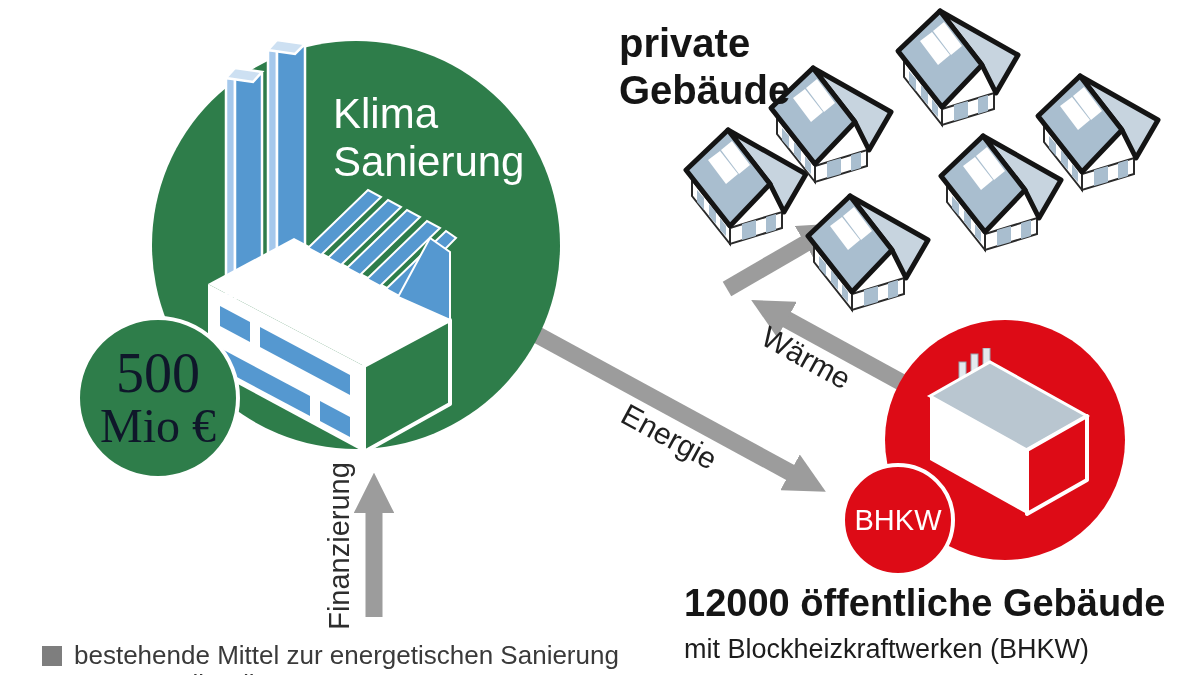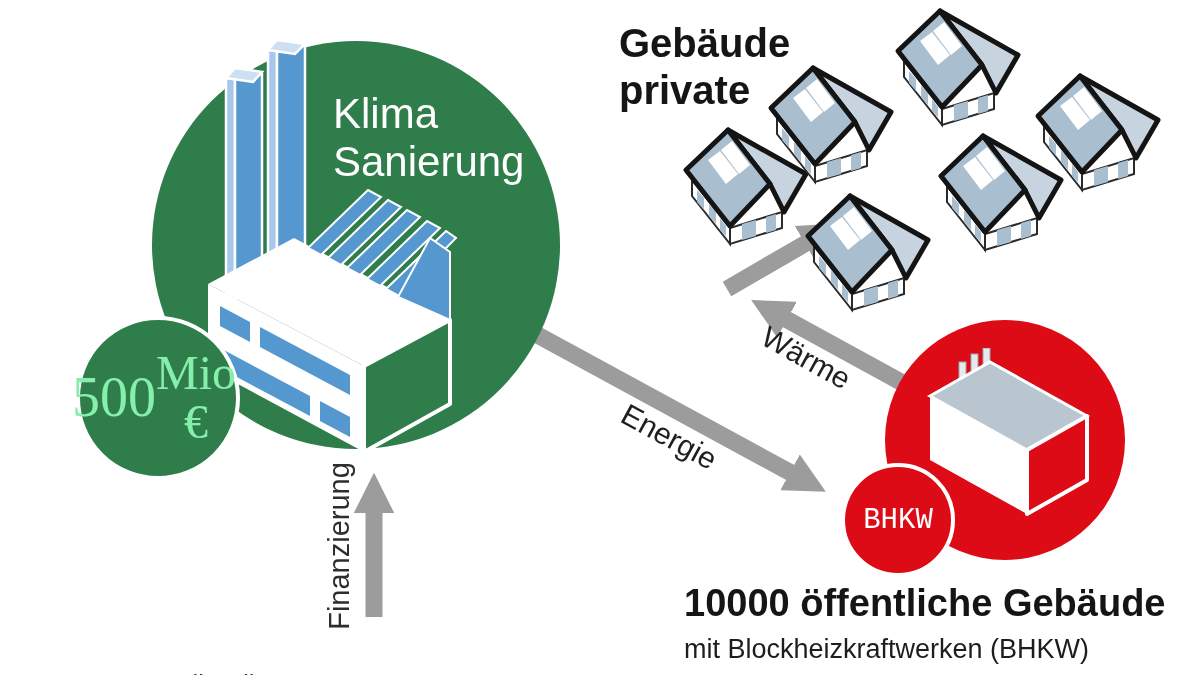--- a/index.html
+++ b/index.html
@@ -6,29 +6,29 @@
   #canvas{
     position:relative;width:1200px;height:675px;overflow:hidden;background:#fff;
     font-family:"Liberation Sans",sans-serif;
   }
   .abs{position:absolute;}
   
   .circle{position:absolute;border-radius:50%;}
   #big-green-circle{left:152px;top:41px;width:408px;height:408px;background:var(--green);z-index:2;}
   #small-green-circle{left:76px;top:316px;width:164px;height:164px;background:var(--green);
     border:4px solid #fff;box-sizing:border-box;z-index:4;
-    display:flex;flex-direction:row;align-items:center;justify-content:flex-end;
-    color:#86efac;font-family:"Liberation Serif",serif;text-align:center;line-height:1.02;}
+    display:flex;flex-direction:column;align-items:center;justify-content:center;
+    color:#0f172a;font-family:"Liberation Serif",serif;text-align:center;line-height:1.02;}
   #small-green-circle .l1{font-size:56px;}
   #small-green-circle .l2{font-size:48px;}
   #big-red-circle{left:885px;top:320px;width:240px;height:240px;background:var(--red);z-index:2;}
   #small-red-circle{left:841px;top:463px;width:114px;height:114px;background:var(--red);
     border:4px solid #fff;box-sizing:border-box;z-index:4;
     display:flex;align-items:center;justify-content:center;color:#fff;
-    font-family:Liberation Mono, monospace;font-size:29px;}
+    font-family:Liberation Sans, sans-serif;font-size:29px;}
   
   #klima-title{left:333px;top:90px;z-index:5;color:#fff;font-weight:normal;font-size:42px;line-height:1.14;}
   #private-title{left:619px;top:20px;z-index:5;color:#151515;font-weight:bold;font-size:40px;line-height:1.18;}
   #public-block{left:684px;top:584px;z-index:5;color:#151515;}
   #public-title{font-weight:bold;font-size:38px;line-height:1.0;}
   #public-desc{margin-top:10px;font-size:27px;line-height:1.26;color:#1d1d1d;}
   
   .flow-label{position:absolute;z-index:5;color:#1f1f1f;font-size:30px;white-space:nowrap;}
   #energy-label{left:669px;top:437px;transform:translate(-50%,-50%) rotate(28.5deg);}
   #heat-label{left:806px;top:358px;transform:translate(-50%,-50%) rotate(29deg);}
@@ -106,22 +106,22 @@
   <div id="small-green-circle" class="circle">
     <div class="l1">500</div>
     <div class="l2">Mio €</div>
   </div>
 
   <div id="financing-label" class="flow-label">Finanzierung</div>
   <div id="energy-label" class="flow-label">Energie</div>
   <div id="heat-label" class="flow-label">Wärme</div>
 
   <div id="private-title" class="abs">
+    <div>private</div>
     <div>Gebäude</div>
-    <div>private</div>
   </div>
   <div id="houses">
       <svg class="house" viewBox="0 0 136 126" style="left: 678px; top: 124px;">
 
     <g stroke="#2a2a2a" stroke-width="2">
       <polygon points="14,56 52,104 52,120 14,72" fill="#ffffff"></polygon>
       <polygon points="52,104 104,88 104,104 52,120" fill="#ffffff"></polygon>
     </g>
     <g fill="#a9becf">
       <polygon points="19,66 26,74 26,86 19,78"></polygon>
@@ -272,24 +272,28 @@
     </g>
     <polygon points="15,48 75,14 172,68 112,102" fill="#b9c6d0" stroke="#ffffff" stroke-width="3"></polygon>
     <polygon points="15,48 15,112 112,166 112,102" fill="#ffffff"></polygon>
     <polygon points="112,102 172,68 172,132 112,166" fill="#dd0b16" stroke="#ffffff" stroke-width="4" stroke-linejoin="round"></polygon>
   </svg>
   <div id="small-red-circle" class="circle">
     <span>BHKW</span>
   </div>
 
   <div id="public-block" class="abs">
-    <div id="public-title">10000 öffentliche Gebäude</div>
+    <div id="public-title">12000 öffentliche Gebäude</div>
     <div id="public-desc">
       <div>mit Blockheizkraftwerken (BHKW)</div>
     </div>
   </div>
 
+  <div id="legend-row-1" class="legend-row">
+    <span class="legend-swatch"></span>
+    <span class="legend-text">bestehende Mittel zur energetischen Sanierung</span>
+  </div>
   <div id="legend-row-2" class="legend-row">
     <span class="legend-swatch"></span>
     <span class="legend-text">Kommunalkredite</span>
   </div>
 
 </div>
 
 </body></html>

